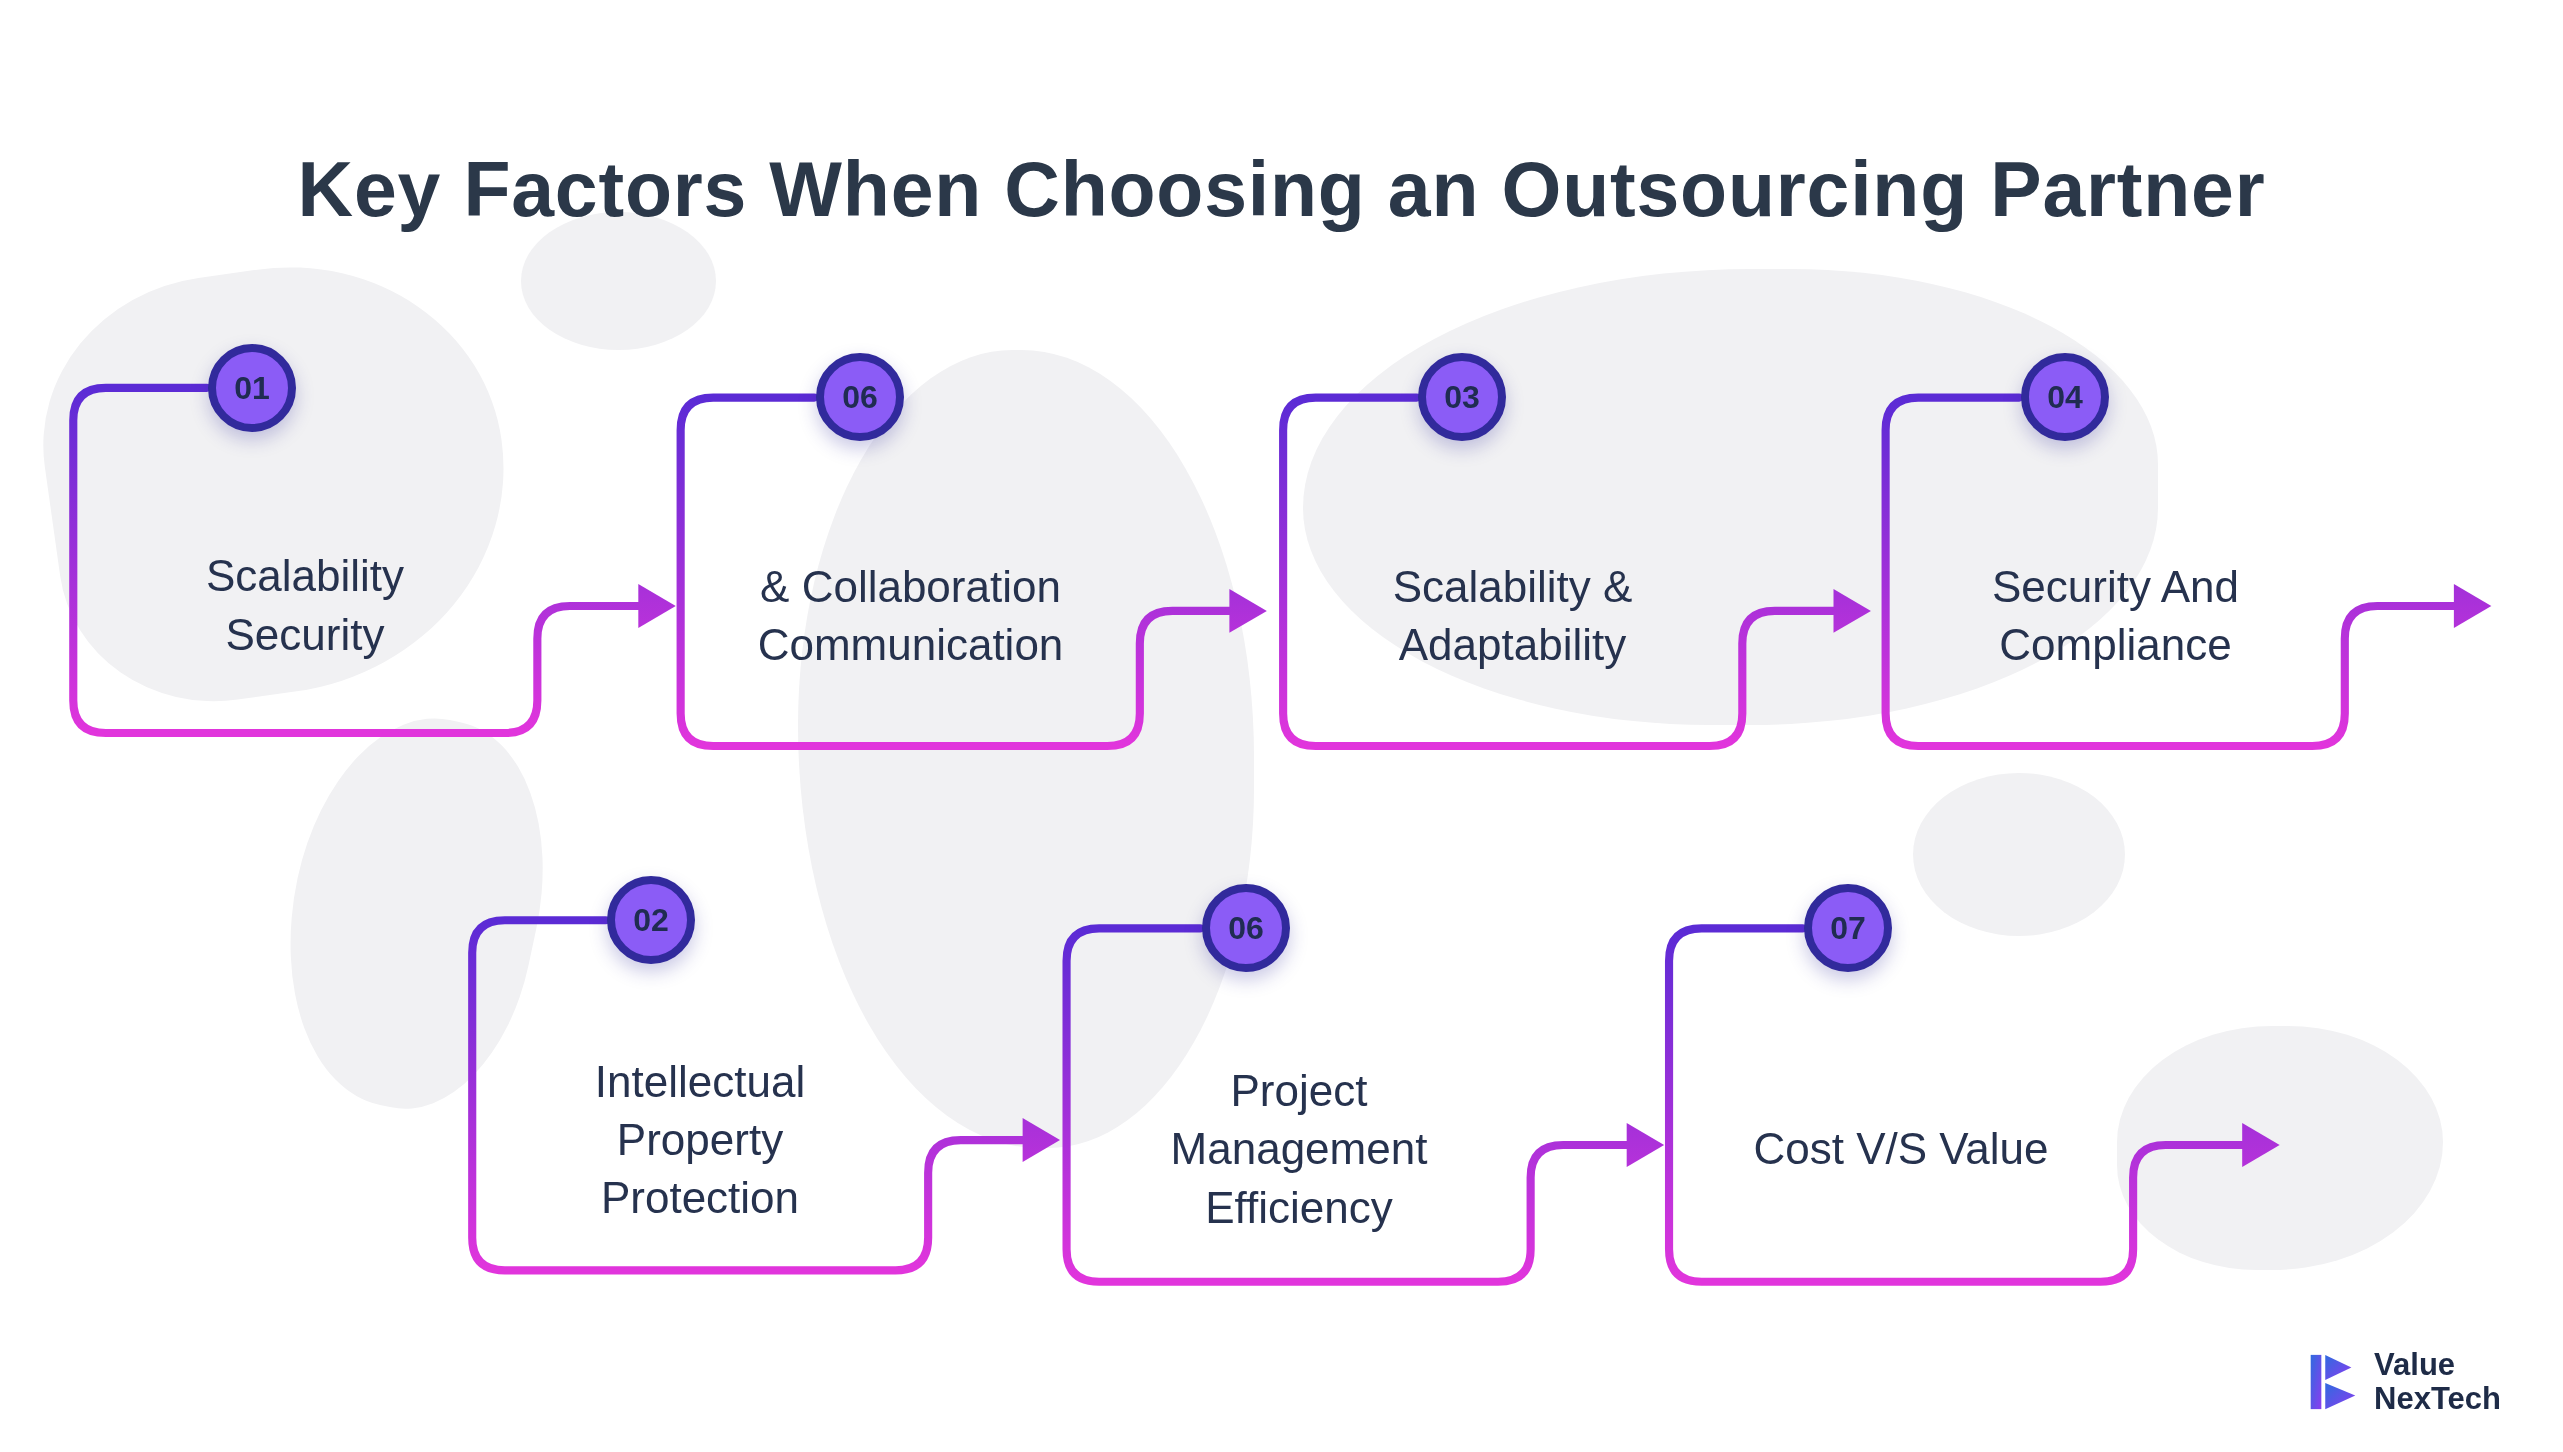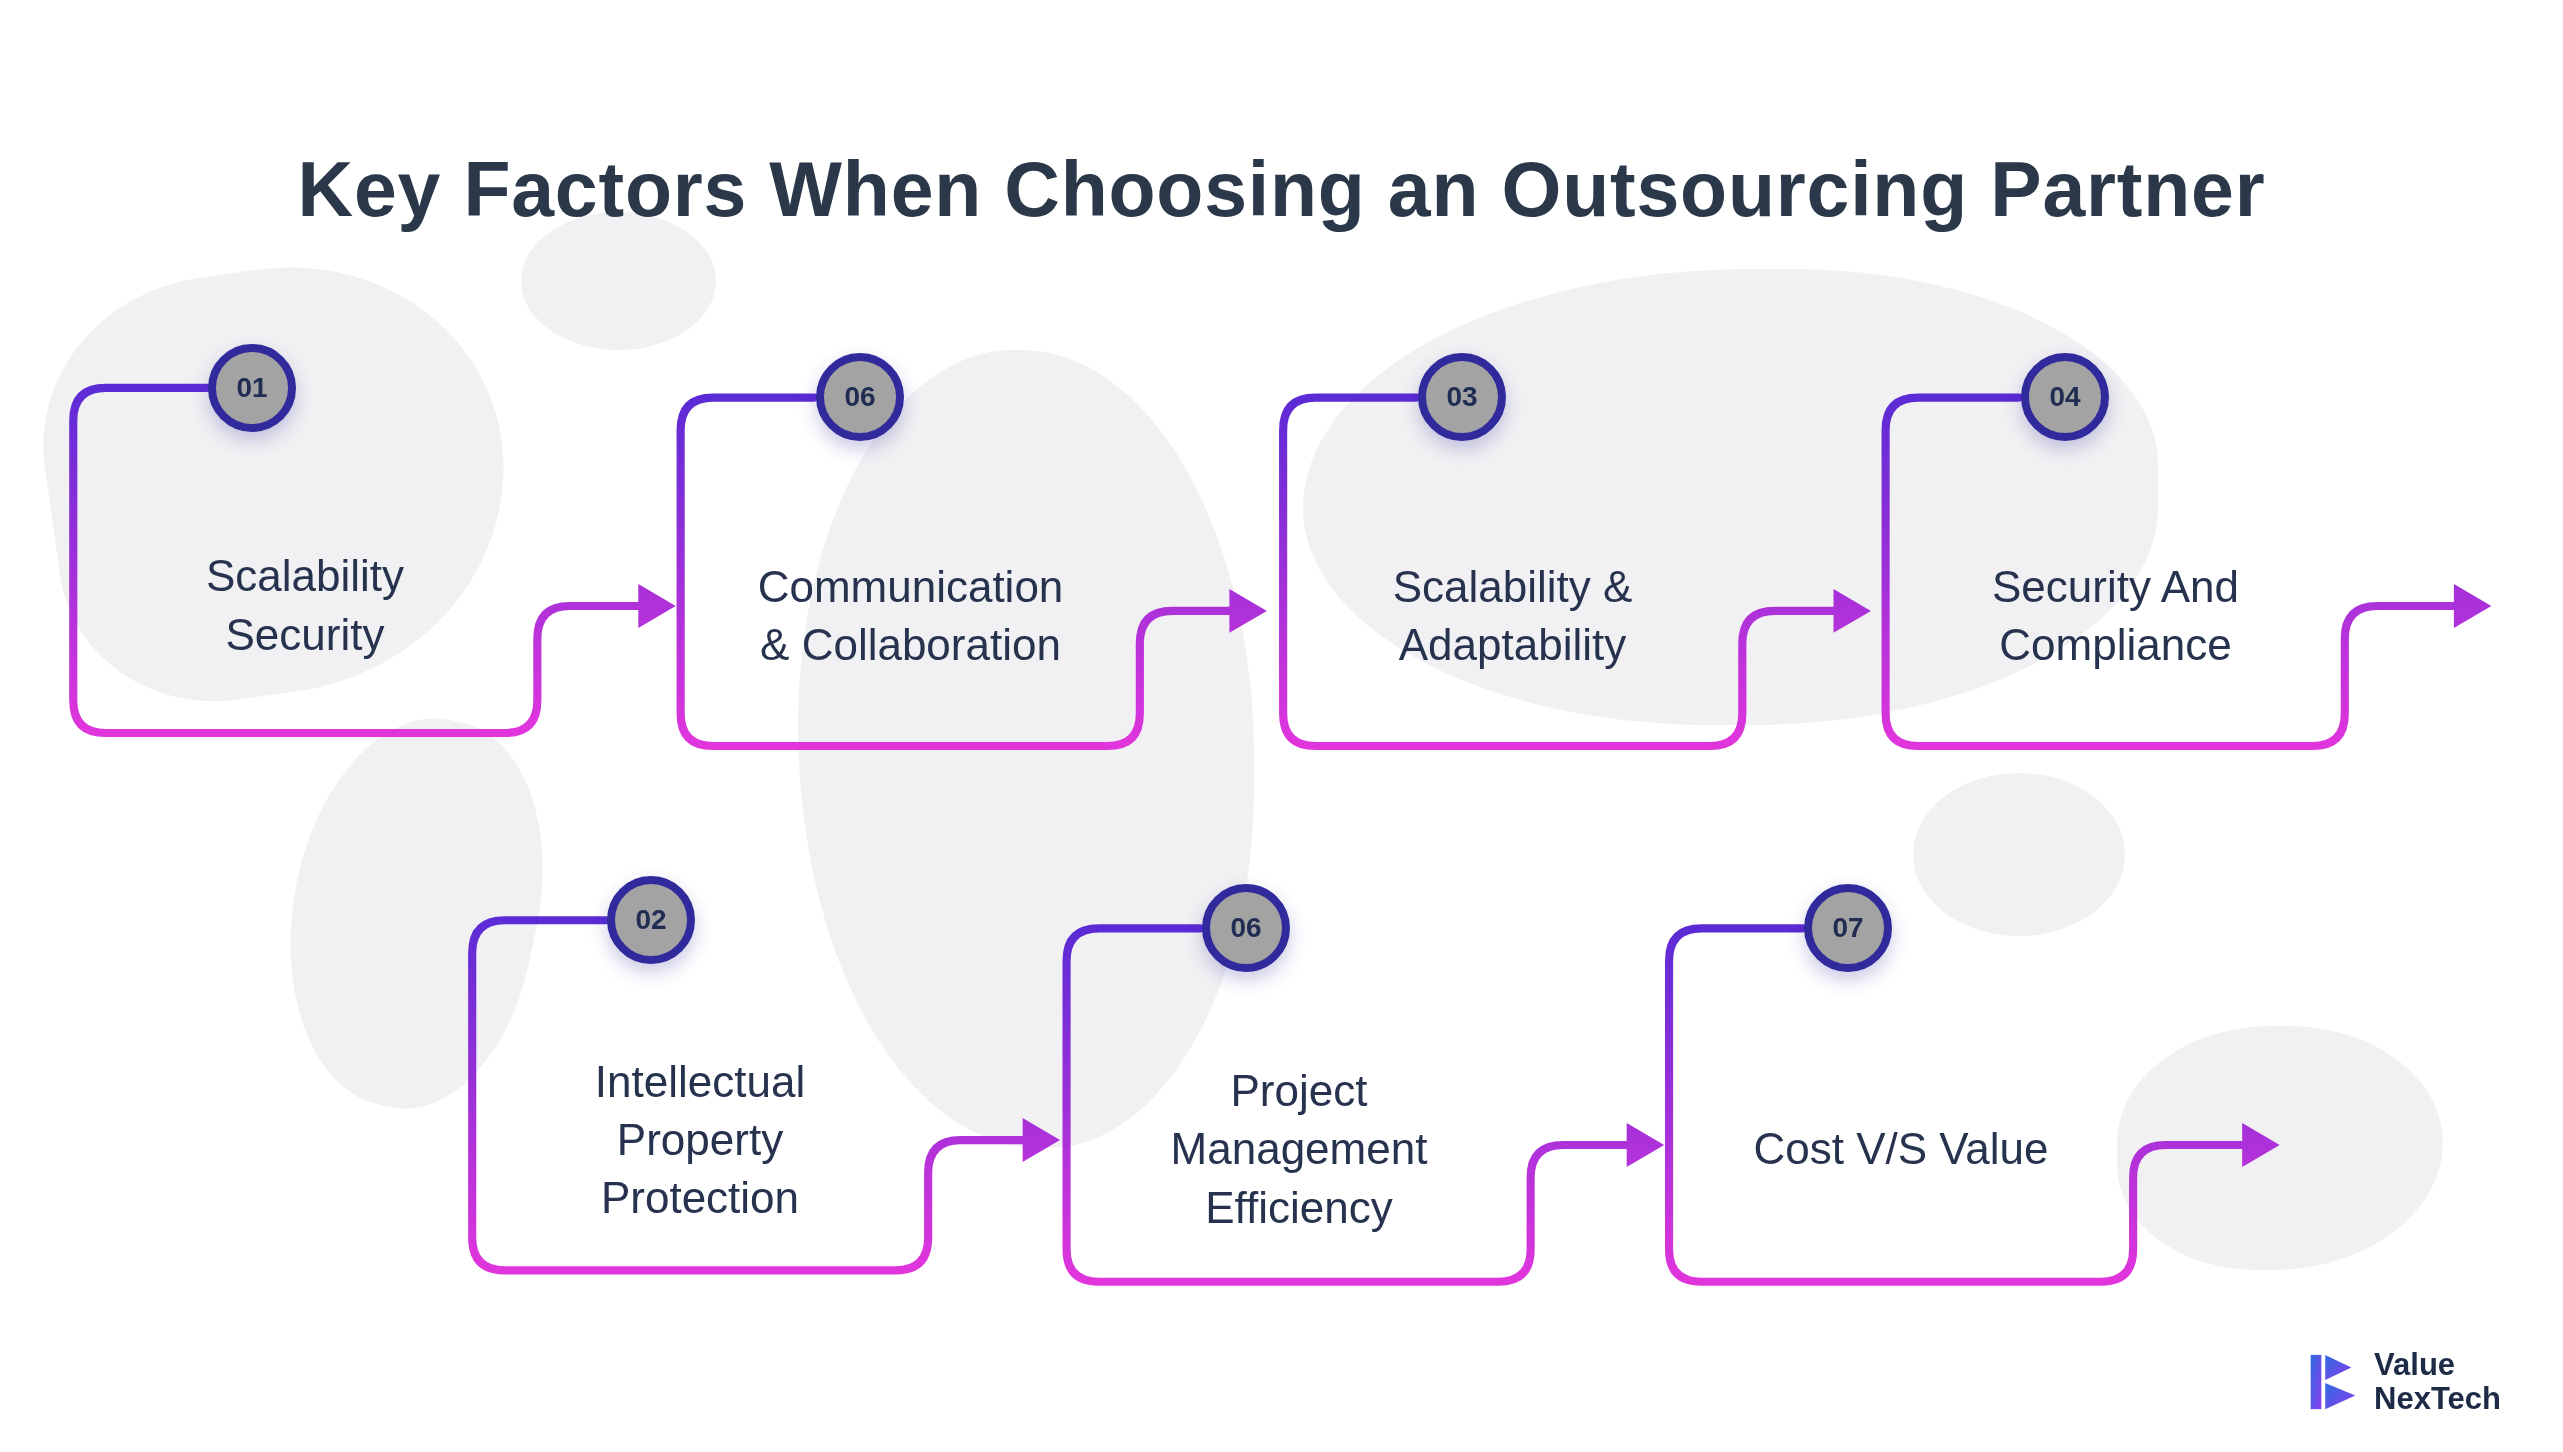--- a/index.html
+++ b/index.html
@@ -34,23 +34,23 @@
   .s2{left:681px;top:397px;width:459px;height:348px;}
   .s3{left:1283px;top:397px;width:459px;height:348px;}
   .s4{left:1886px;top:397px;width:459px;height:348px;}
   .s5{left:472px;top:920px;width:456px;height:350px;}
   .s6{left:1067px;top:928px;width:464px;height:353px;}
   .s7{left:1669px;top:928px;width:464px;height:353px;}
 
   .num-circle{
     position:absolute;left:135px;top:-44px;width:88px;height:88px;
     box-sizing:border-box;border-radius:50%;
-    background:#a3a3a3;border:8.1px solid var(--circle-border,#312a9c);
+    background:#8b5cf6;border:8.1px solid var(--circle-border,#312a9c);
     display:flex;align-items:center;justify-content:center;
-    font-size:28px;font-weight:700;color:var(--number-text,#202c52);
+    font-size:32px;font-weight:700;color:var(--number-text,#202c52);
     box-shadow:0 8.1px 18px rgba(49,42,156,.25);
     z-index:3;
   }
 
   .label{
     position:absolute;inset:0;
     display:flex;flex-direction:column;align-items:center;justify-content:center;
     padding-top:90px;box-sizing:border-box;
     font-size:44px;font-weight:500;color:var(--label-text,#26324e);
     line-height:1.32;text-align:center;
@@ -136,22 +136,22 @@
       <span>Security</span>
       <span></span>
     </div>
   </div>
 
   <div class="step s2">
     <div class="num-circle">
       <span>06</span>
     </div>
     <div class="label">
+      <span>&amp; Collaboration</span>
       <span>Communication</span>
-      <span>&amp; Collaboration</span>
       <span></span>
     </div>
   </div>
 
   <div class="step s3">
     <div class="num-circle">
       <span>03</span>
     </div>
     <div class="label">
       <span>Scalability &amp;</span>

